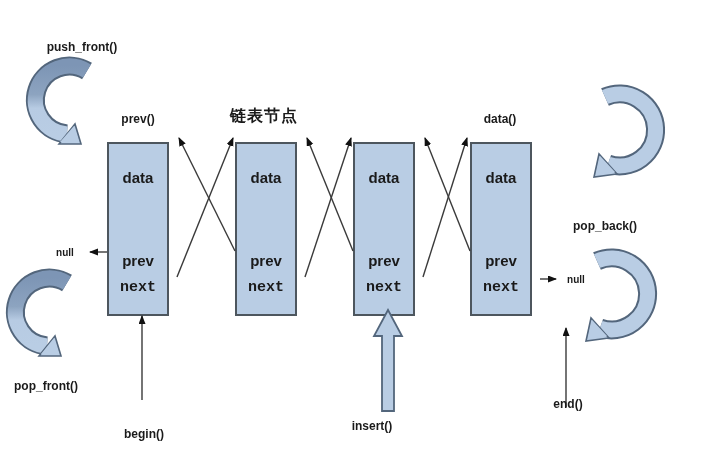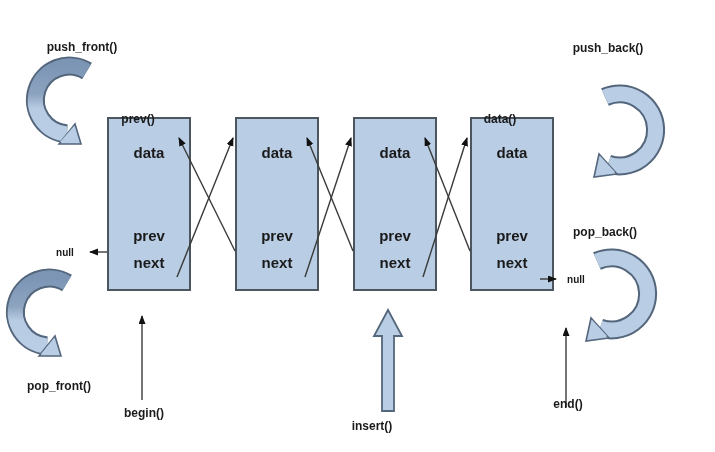--- a/index.html
+++ b/index.html
@@ -2,30 +2,30 @@
 <html><head>
 <meta charset="utf-8">
 <style>
   html,body{margin:0;padding:0;background:#fff;}
   #stage{
     position:relative;width:715px;height:452px;background:var(--bg,#fff);
     font-family:"Liberation Sans",sans-serif;color:var(--text,#1a1a1a);
     overflow:hidden;
   }
   .node{
-    position:absolute;box-sizing:border-box;width:84px;height:174px;top:117px;
+    position:absolute;box-sizing:border-box;width:62px;height:174px;top:142px;
     background:var(--node-fill,#b9cde4);border:2px solid var(--node-border,#4d565e);
   }
   .node .field{
     position:absolute;left:0;width:100%;text-align:center;
     font-size:15px;font-weight:700;color:var(--text,#1a1a1a);line-height:18px;
   }
   .f-data{top:25px;}
   .f-prev{top:108px;}
-  .f-next{top:135px;}
+  .f-next{top:135px;font-family:Liberation Mono, monospace;}
   .lbl{
     position:absolute;transform:translate(-50%,-50%);white-space:nowrap;
     font-size:12px;font-weight:700;color:var(--text,#1a1a1a);
   }
   .lbl.cjk{font-size:16px;font-weight:700;letter-spacing:1px;}
   .lbl.null{font-size:10px;}
   svg#wires{position:absolute;left:0;top:0;pointer-events:none;}
 </style>
 </head>
 <body>
@@ -107,23 +107,23 @@
     <g>
       <path d="M 597,261 A 36,36 0 1 1 600,328" stroke="#53667c" stroke-width="19" fill="none"></path>
       <path d="M 597,261 A 36,36 0 1 1 600,328" stroke="#b9cde4" stroke-width="15" fill="none"></path>
       <polygon points="609,338 591,318 586,341" fill="#b9cde4" stroke="#53667c" stroke-width="1.6"></polygon>
       <polygon points="607,336 592,320 588,338" fill="#b9cde4" stroke="none"></polygon>
     </g>
   </svg>
 
   <div class="lbl" style="left:82px;top:47px">push_front()</div>
   <div class="lbl" style="left:138px;top:119px">prev()</div>
+  <div class="lbl cjk" style="left:264px;top:116px">链表节点</div>
   <div class="lbl" style="left:500px;top:119px">data()</div>
-  <div class="lbl" style="left:608px;top:48px">push_back()</div>
-  <div class="lbl" style="left:605px;top:232px">pop_back()</div>
+  <div class="lbl" style="left:605px;top:226px">pop_back()</div>
   <div class="lbl null" style="left:65px;top:252px">null</div>
   <div class="lbl null" style="left:576px;top:279px">null</div>
-  <div class="lbl" style="left:59px;top:386px">pop_front()</div>
-  <div class="lbl" style="left:144px;top:413px">begin()</div>
+  <div class="lbl" style="left:46px;top:386px">pop_front()</div>
+  <div class="lbl" style="left:144px;top:434px">begin()</div>
   <div class="lbl" style="left:372px;top:426px">insert()</div>
   <div class="lbl" style="left:568px;top:404px">end()</div>
 
 </div>
 
 </body></html>

